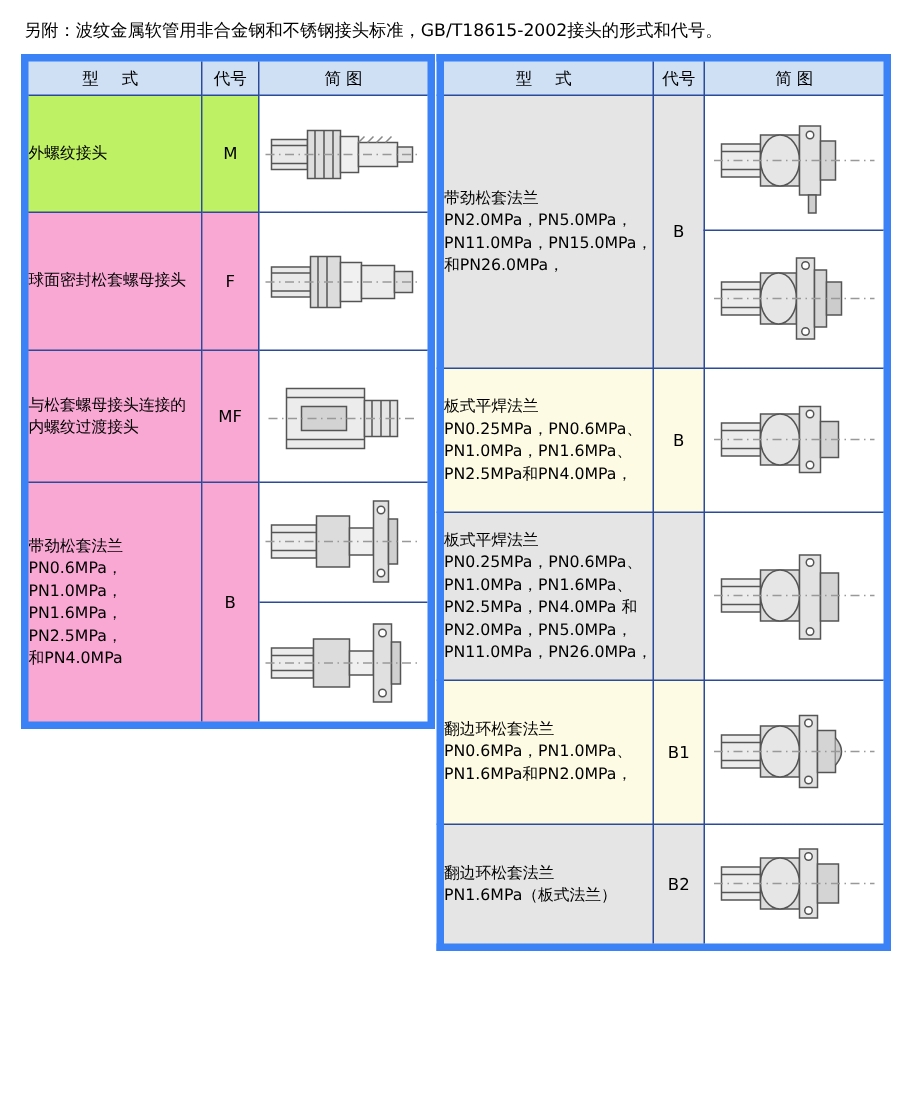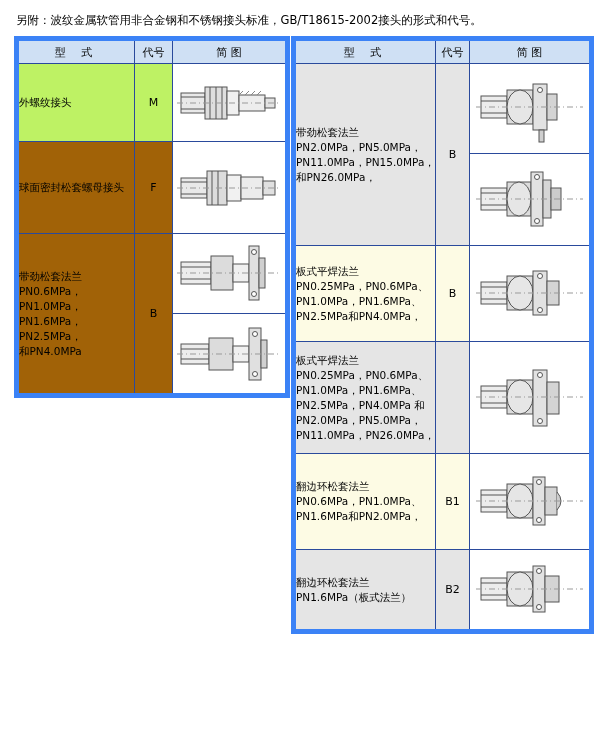--- a/index.html
+++ b/index.html
@@ -68,21 +68,21 @@
   td.code {
     text-align: center;
     font-size: 11px;
     color: #000;
   }
   td.pic {
     background: #ffffff;
     text-align: center;
   }
   tr.yellow td.desc, tr.yellow td.code {
-    background: #a16207;
+    background: #f9a8d4;
   }
   tr.white td.desc, tr.white td.code {
     background: #bef264;
   }
   td.yellowcell { background: #fdfbe4; }
   td.whitecell { background: #e5e5e5; }
 
   
   .fig {
     display: block;
@@ -152,20 +152,39 @@
                 <path d="M66 26 q10 11 0 22" fill="#e8e8e8"></path>
                 <rect x="66" y="26" width="22" height="22" fill="#ececec"></rect>
                 <rect x="88" y="30" width="12" height="14" fill="#e0e0e0"></rect>
                 <line x1="2" y1="37" x2="106" y2="37" stroke="#999" stroke-dasharray="6,3,1,3"></line>
               </g>
             </svg>
           </td>
         </tr>
 
 
+        <tr class="yellow" style="height:88px">
+          <td class="desc">与松套螺母接头连接的内螺纹过渡接头</td>
+          <td class="code">MF</td>
+          <td class="pic">
+            <svg class="fig" width="108" height="74" viewBox="0 0 108 74">
+              <g fill="none" stroke="#555" stroke-width="1">
+                <rect x="16" y="18" width="52" height="40" fill="#ececec"></rect>
+                <line x1="16" y1="24" x2="68" y2="24"></line>
+                <line x1="16" y1="52" x2="68" y2="52"></line>
+                <rect x="26" y="30" width="30" height="16" fill="#d3d3d3"></rect>
+                <rect x="68" y="26" width="22" height="24" fill="#e4e4e4"></rect>
+                <line x1="73" y1="26" x2="73" y2="50"></line>
+                <line x1="79" y1="26" x2="79" y2="50"></line>
+                <line x1="85" y1="26" x2="85" y2="50"></line>
+                <line x1="4" y1="38" x2="104" y2="38" stroke="#999" stroke-dasharray="6,3,1,3"></line>
+              </g>
+            </svg>
+          </td>
+        </tr>
 
 
         <tr class="yellow" style="height:160px">
           <td class="desc" style="white-space:pre-line">带劲松套法兰
 PN0.6MPa，PN1.0MPa，
 PN1.6MPa，PN2.5MPa，
 和PN4.0MPa</td>
           <td class="code">B</td>
           <td class="pic" style="padding:0">
             <div style="border-bottom:1px solid #2a4a9c;height:79px;display:flex;align-items:center;justify-content:center;">

